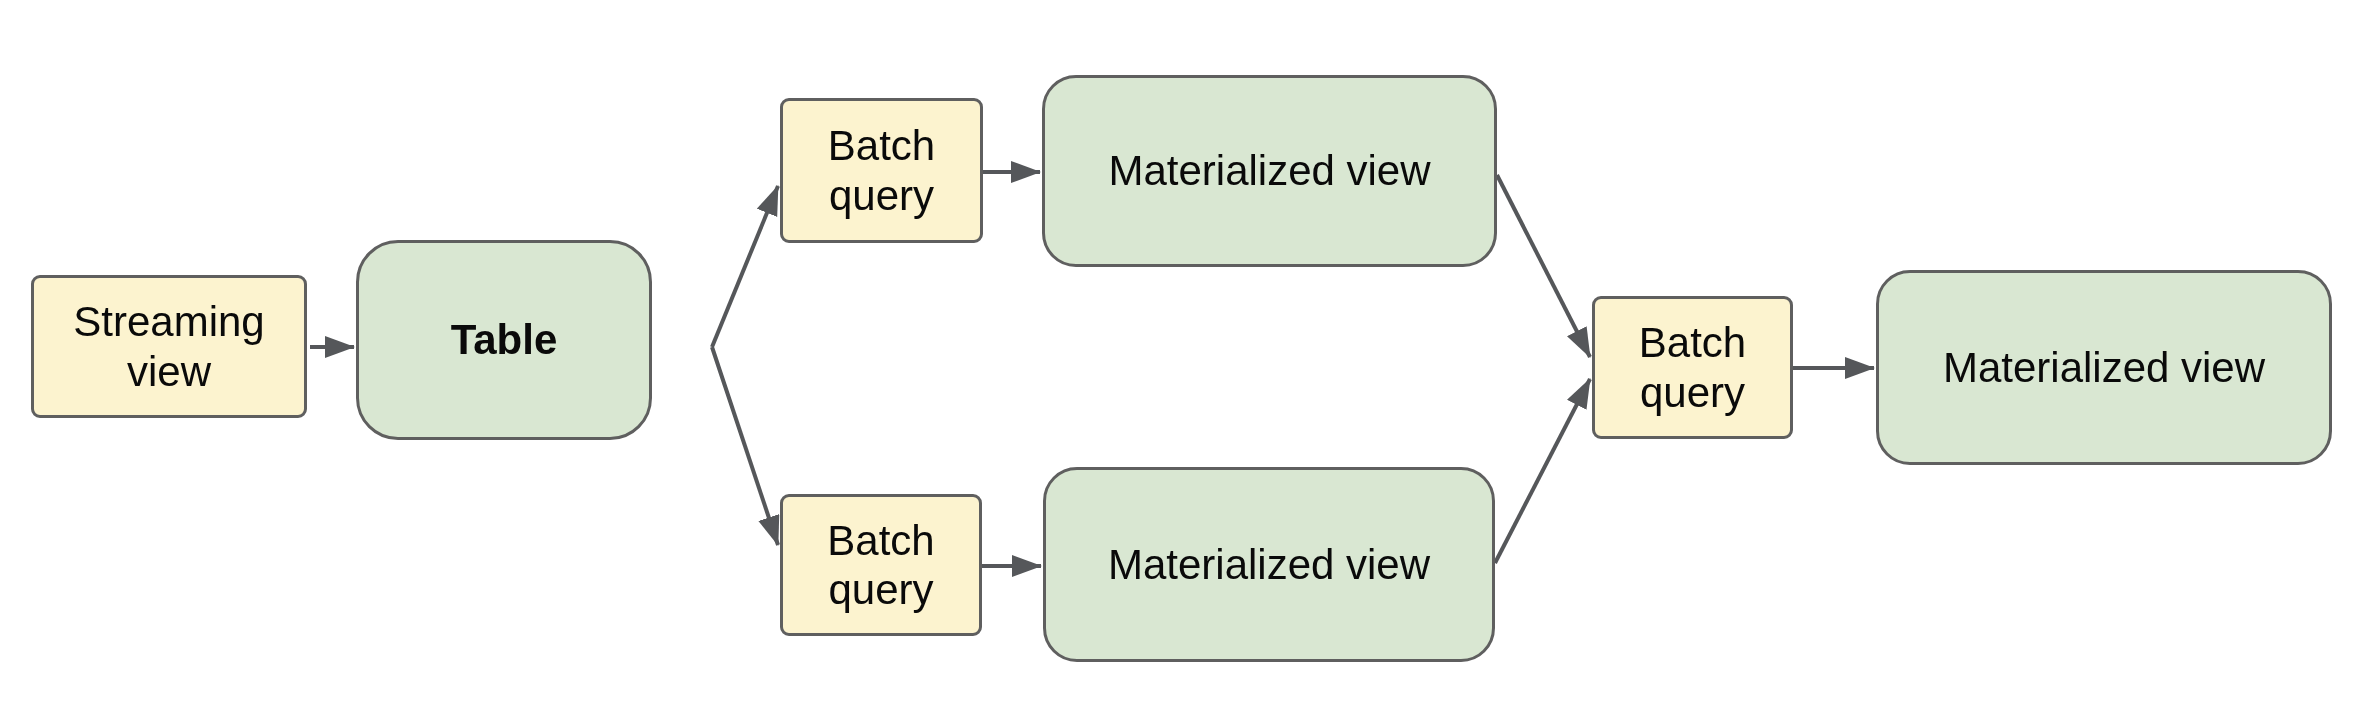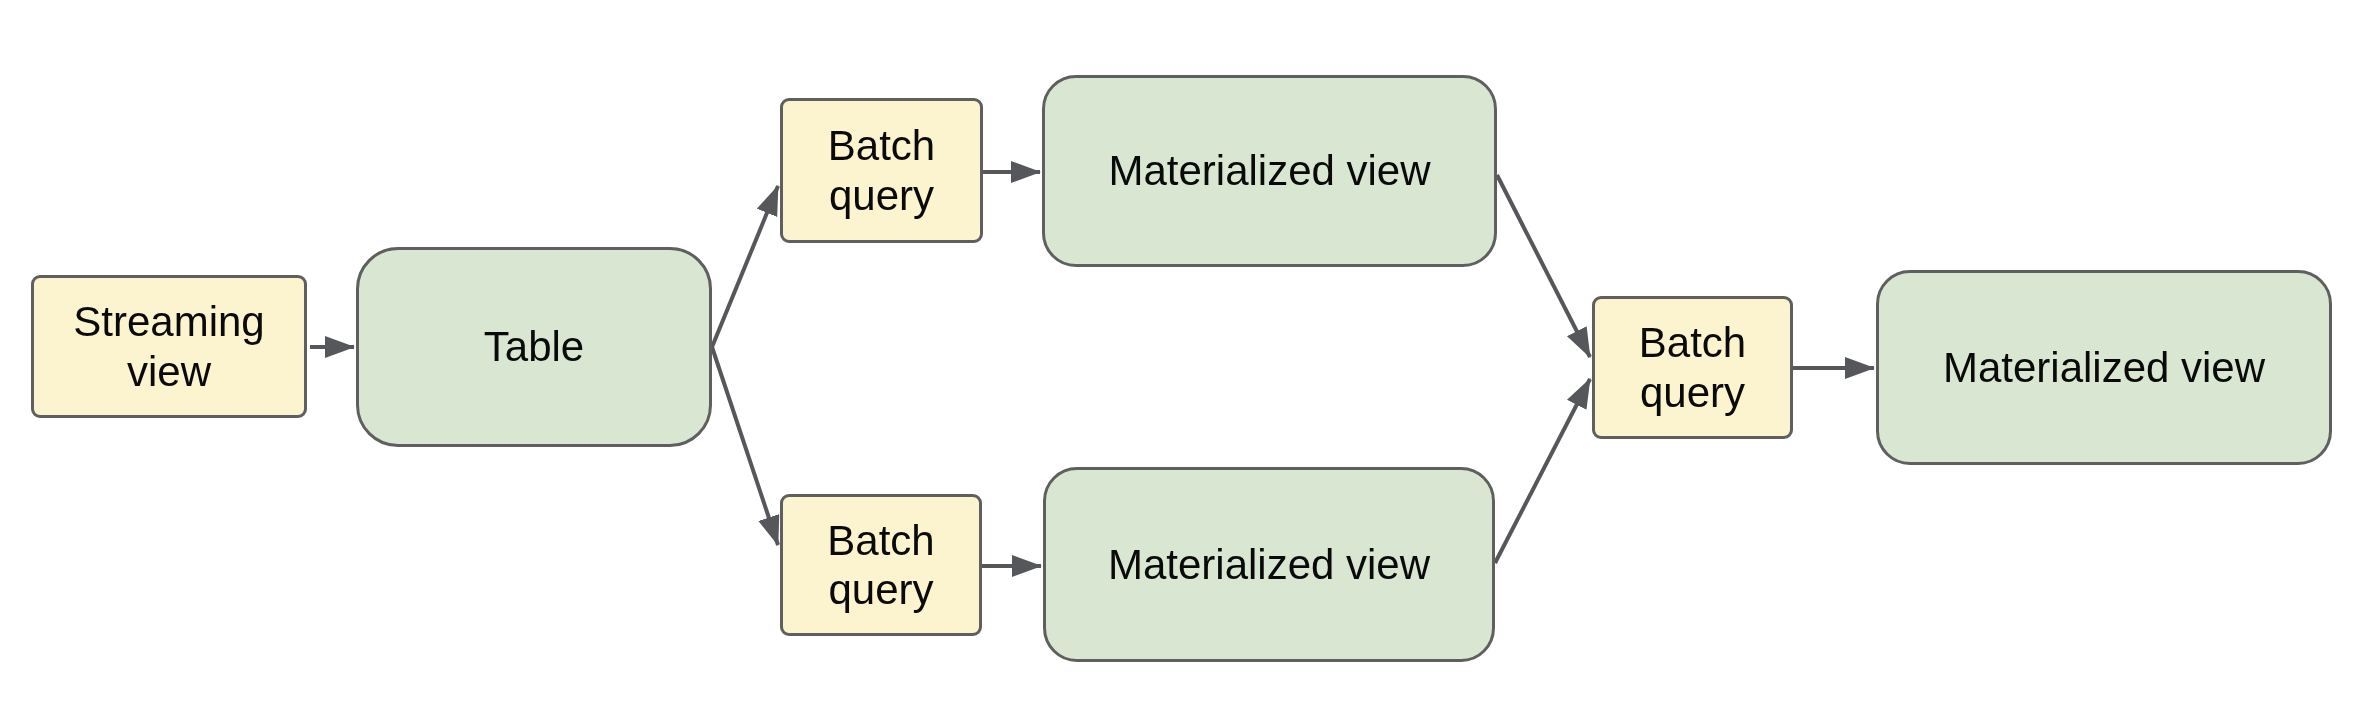--- a/index.html
+++ b/index.html
@@ -46,21 +46,21 @@
   }
   .node.relation {
     background: var(--relation-fill, #d9e7d2);
     border-radius: 34px;
   }
   .node.relation.big-radius {
     border-radius: 42px;
   }
   
   #node-streaming-query   { left: 31px;   top: 275px; width: 276px; height: 143px; }
-  #node-table             { left: 356px;  top: 247px; width: 356px; height: 200px; }
+  #node-table             { left: 356px;  top: 240px; width: 296px; height: 200px; font-weight: bold; }
   #node-batch-query-top   { left: 780px;  top: 98px;  width: 203px; height: 145px; }
   #node-mat-view-top      { left: 1042px; top: 75px;  width: 455px; height: 192px; }
   #node-batch-query-bottom{ left: 780px;  top: 494px; width: 202px; height: 142px; }
   #node-mat-view-bottom   { left: 1043px; top: 467px; width: 452px; height: 195px; }
   #node-batch-query-right { left: 1592px; top: 296px; width: 201px; height: 143px; }
   #node-mat-view-right    { left: 1876px; top: 270px; width: 456px; height: 195px; }
 </style>
 </head>
 <body>
 

